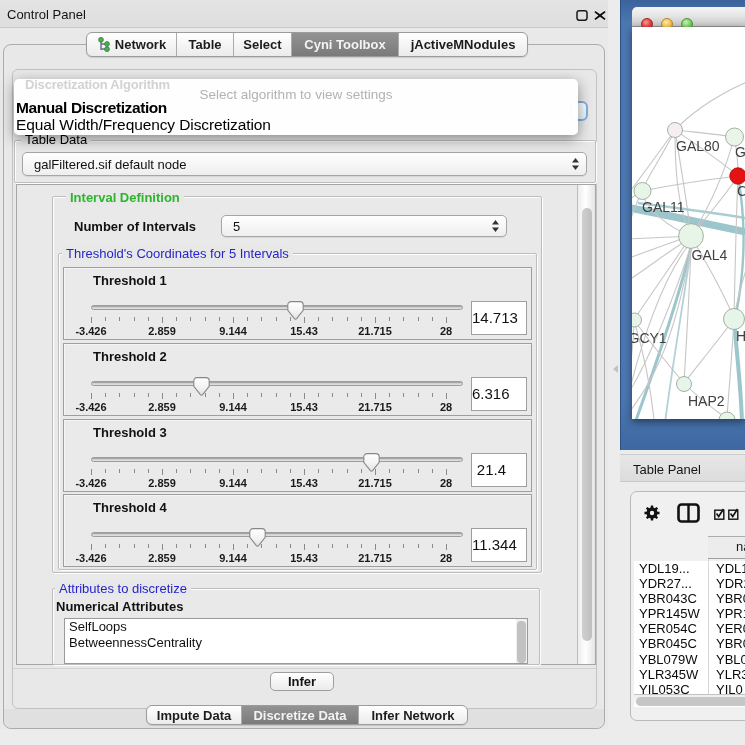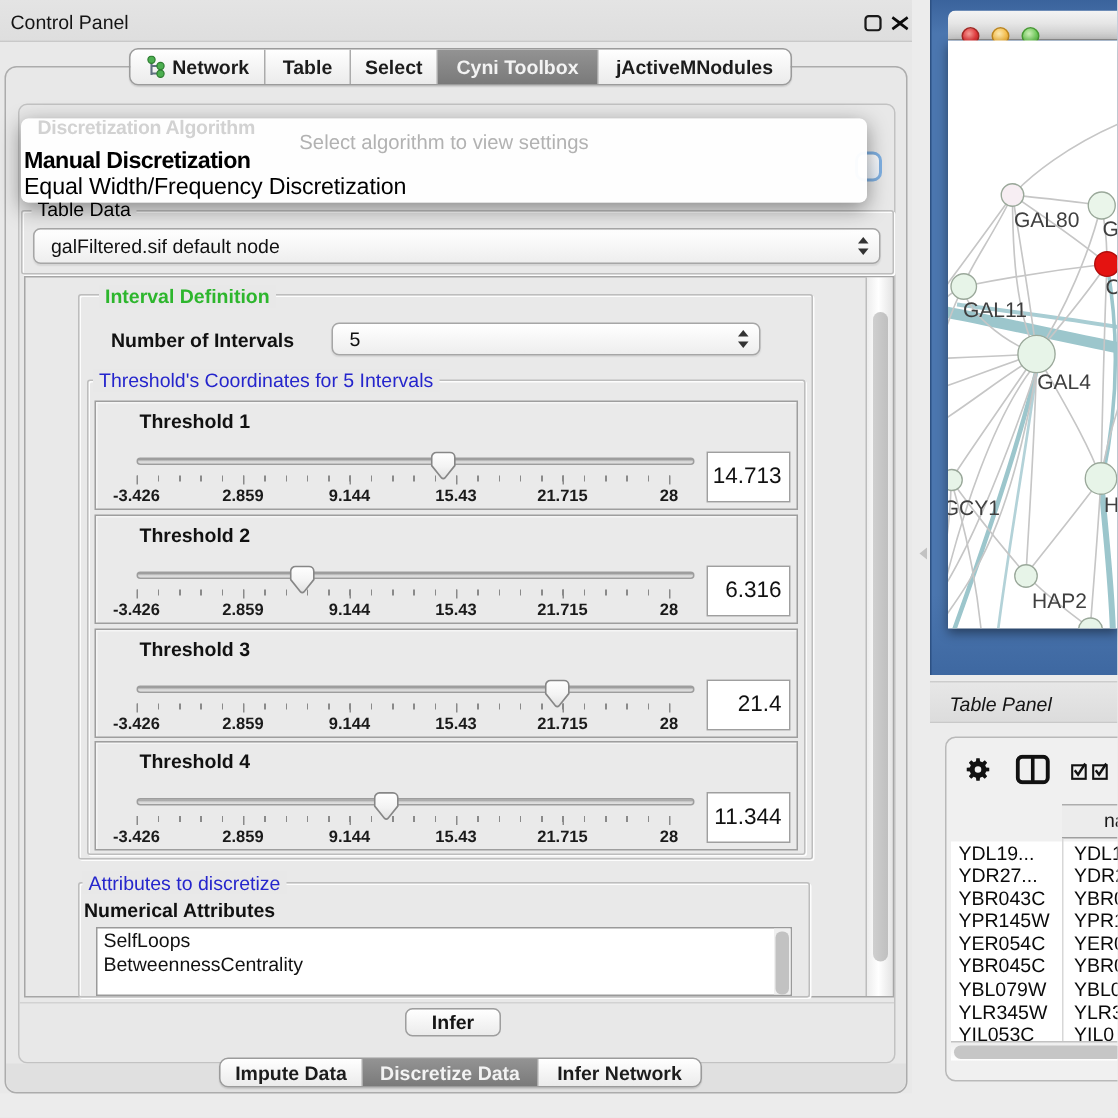--- a/index.html
+++ b/index.html
@@ -60,21 +60,21 @@
 .tbox .lab { position:absolute; left:5px; top:5px; font-size:13px; font-weight:700; color:#111;margin-left:24px; }
 .tbox .track { position:absolute; left:27px; top:37px; width:372px; height:5px;
   background:linear-gradient(#909090 0%,#d6d6d6 55%,#e2e2e2 100%); border:0.5px solid #9d9d9d; border-radius:3px; }
 .tbox .minor { position:absolute; left:27px; top:49px; width:356px; height:4px;
   background:repeating-linear-gradient(90deg,#8a8a8a 0,#8a8a8a 1px,transparent 1px,transparent 14.2px);
 }
 .tbox .tl { position:absolute; top:57px; transform:translateX(-50%);
   font-size:11px; font-weight:700; color:#1a1a1a; }
 .tbox .field { position:absolute; left:407px; top:33px; width:56px; height:34px;
   background:#fff; border:1px solid #9f9f9f; font-size:15px; color:#111;
-  text-align:right; padding-right:5px; line-height:32px; }
+  text-align:right; padding-right:20px; line-height:32px; }
 .thumbsvg { position:absolute; top:29px; }
 
 
 #attrlist { left:64px; top:618px; width:464px; height:46px; background:#fff;
   border:1px solid #9a9a9a; overflow:hidden; font-size:13px; color:#111; z-index:4; }
 #attrlist div { padding-left:4px; height:16px; line-height:16px; }
 
 
 #apply { left:270px; top:672px; width:64px; height:19px;
   background:linear-gradient(#ffffff,#ebebeb); border:1px solid #9e9e9e;
@@ -99,21 +99,21 @@
 #netwin #nettitle { position:absolute; left:12px; top:7px; width:113px; height:20px;
   background:linear-gradient(#f4f4f4,#e6e6e6 45%,#c5c5c5); border-bottom:1px solid #8e8e8e;
   border-top-left-radius:5px; }
 #canvas { position:absolute; left:12px; top:27px; width:113px; height:392px;
   background:#fff; overflow:hidden; box-shadow:0 3px 7px rgba(0,0,0,0.45); }
 .light { position:absolute; top:11px; width:12px; height:12px; border-radius:50%; }
 
 #tp-title { left:620px; top:454px; width:125px; height:28px;
   background:linear-gradient(#e7e7e7,#dcdcdc);
   border-top:1px solid #cccccc; border-bottom:1px solid #c9c9c9; }
-#tp-title .t { position:absolute; left:13px; top:7px; font-size:13px; color:#141414;font-style:italic; }
+#tp-title .t { position:absolute; left:13px; top:7px; font-size:13px; color:#141414; }
 #rightbg { left:608px; top:0px; width:137px; height:745px; background:#ececec; z-index:-1; }
 
 #tablebox { left:630px; top:491px; width:130px; height:230px;
   background:#f0f0f0; border:1px solid #b9b9b9; border-radius:7px; }
 #thead1 { left:634px; top:564px; width:74px; height:23px; background:#b9dcea;
   border:1px solid #9cbecb; font-size:13px; color:#1a1a1a; text-align:center; line-height:22px; }
 #thead2 { left:708px; top:536px; width:37px; height:23px; background:#ececec;
   border-top:1px solid #adadad; border-bottom:1px solid #9f9f9f; font-size:13px; color:#1a1a1a; }
 #trows { left:634px; top:560.5px; width:132px; height:133.5px; background:#fff; overflow:hidden;
   font-size:13px; color:#0a0a0a; }

